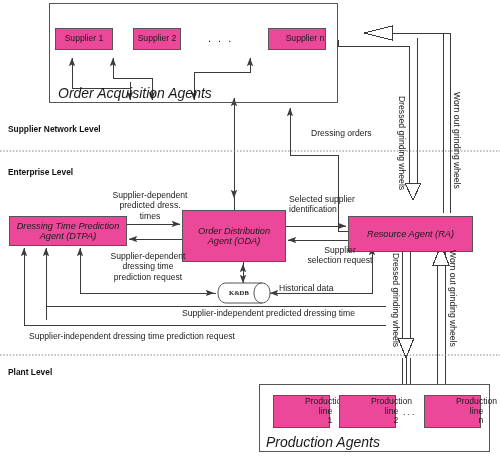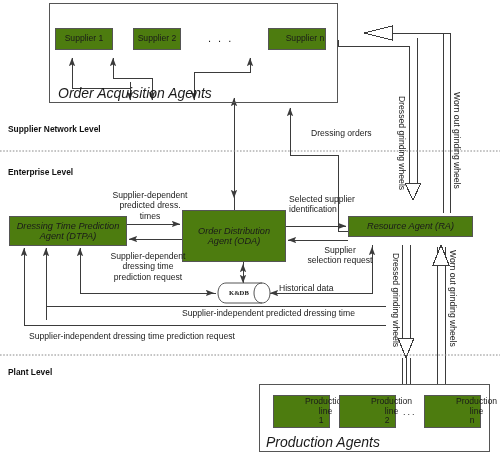--- a/index.html
+++ b/index.html
@@ -1,22 +1,22 @@
 <!DOCTYPE html>
 <html><head>
 <meta charset="utf-8">
 <style>
   html,body{margin:0;padding:0;background:#ffffff;}
   body{width:500px;height:456px;position:relative;
        font-family:"Liberation Sans","DejaVu Sans",sans-serif;
        color:#1a1a1a;overflow:hidden;}
   #canvas{position:absolute;left:0;top:0;width:500px;height:456px;}
   .node{position:absolute;box-sizing:border-box;border:1px solid #555;
-        background:#4d7c0f;display:flex;align-items:center;justify-content:center;
-        text-align:left;line-height:1.12;}
+        background:#ec4899;display:flex;align-items:center;justify-content:center;
+        text-align:right;line-height:1.12;}
   .supbox{font-size:8.6px;}
   .agentbox{font-style:italic;font-size:9.2px;}
   .prodbox{font-size:8.6px;padding-left:48px;}
   .container{position:absolute;box-sizing:border-box;border:1px solid #555;background:transparent;}
   .grouplabel{position:absolute;font-style:italic;font-size:14px;color:#1a1a1a;white-space:nowrap;}
   .levellabel{position:absolute;font-weight:bold;font-size:8.4px;color:#111;white-space:nowrap;}
   .edgelabel{position:absolute;font-size:8.6px;color:#1a1a1a;text-align:center;line-height:1.22;white-space:nowrap;}
   .edgelabel.vert{writing-mode:vertical-rl;text-orientation:mixed;}
   .dots{position:absolute;font-size:11px;letter-spacing:2px;color:#1a1a1a;}
   .kdb-label{position:absolute;font-family:"Liberation Serif","DejaVu Serif",serif;
@@ -118,21 +118,21 @@
 <div class="node agentbox" style="left:9px;top:216px;width:118px;height:30px;flex-direction:column;">
   <span>Dressing Time Prediction</span>
   <span>Agent (DTPA)</span>
 </div>
 
 <div class="node agentbox" style="left:182px;top:210px;width:104px;height:52px;flex-direction:column;">
   <span>Order Distribution</span>
   <span>Agent (ODA)</span>
 </div>
 
-<div class="node agentbox" style="left:348px;top:216px;width:125px;height:21px;">
+<div class="node agentbox" style="left:348px;top:216px;width:125px;height:36px;">
   <span>Resource Agent (RA)</span>
 </div>
 
 <svg style="position:absolute;left:216px;top:282px;width:56px;height:22px;" viewBox="0 0 56 22">
   <path d="M10,1 L46,1 C51,1 54,5.5 54,11 C54,16.5 51,21 46,21 L10,21
            C5,21 2,16.5 2,11 C2,5.5 5,1 10,1 z" fill="#ffffff" stroke="#555555" stroke-width="1"></path>
   <path d="M46,1 C41,1 38,5.5 38,11 C38,16.5 41,21 46,21" fill="none" stroke="#555555" stroke-width="1"></path>
 </svg>
 <div class="kdb-label" style="left:229px;top:289px;">K&amp;DB</div>
 

